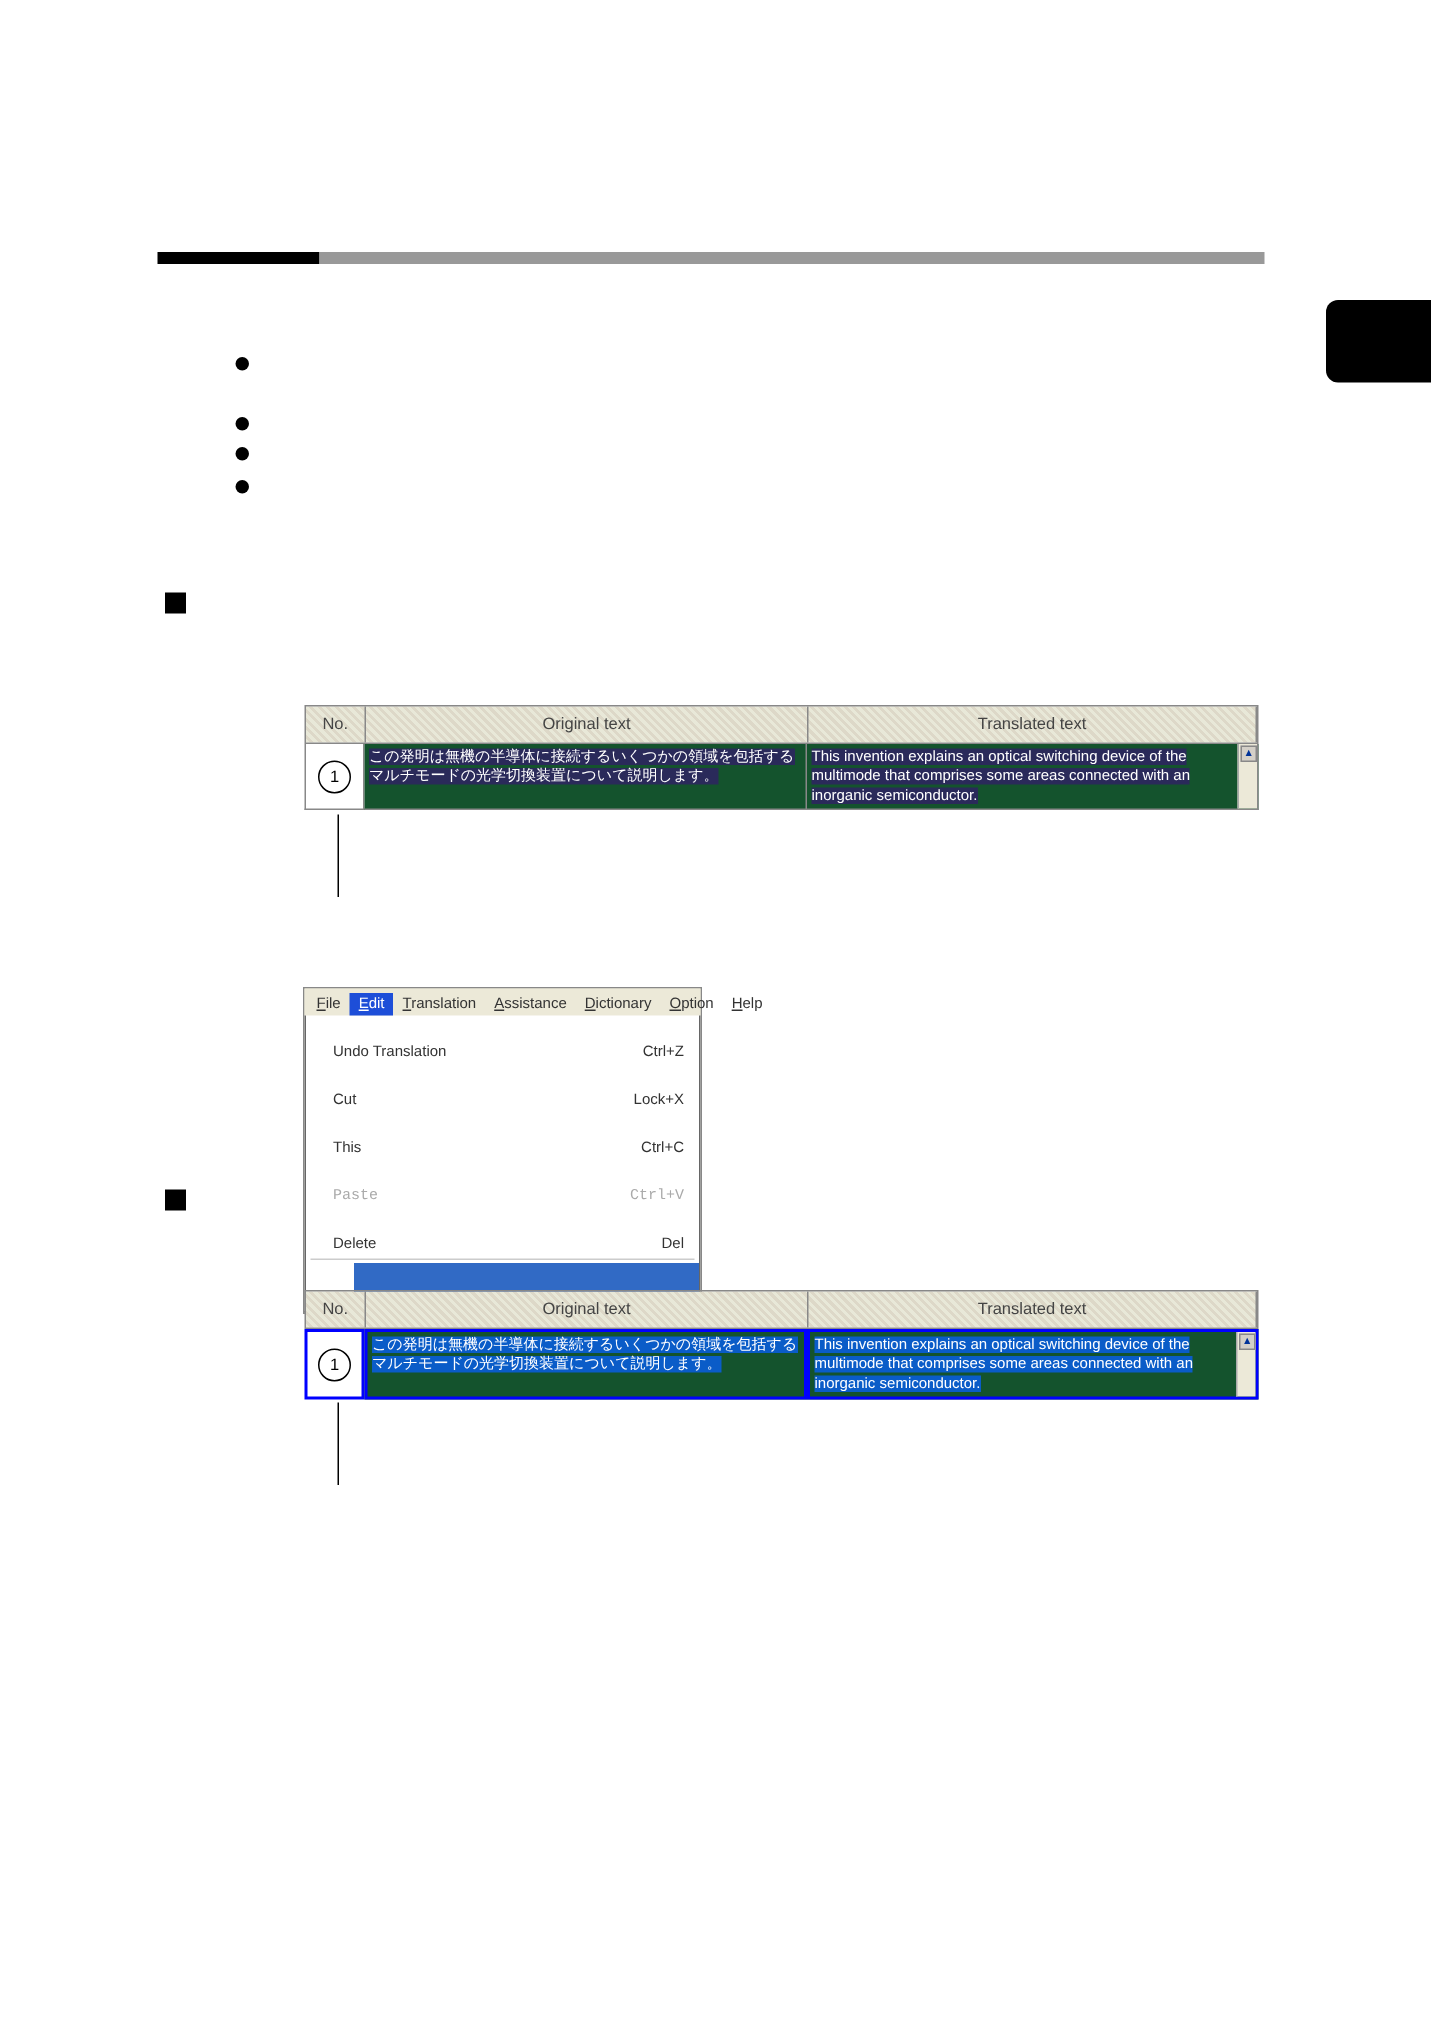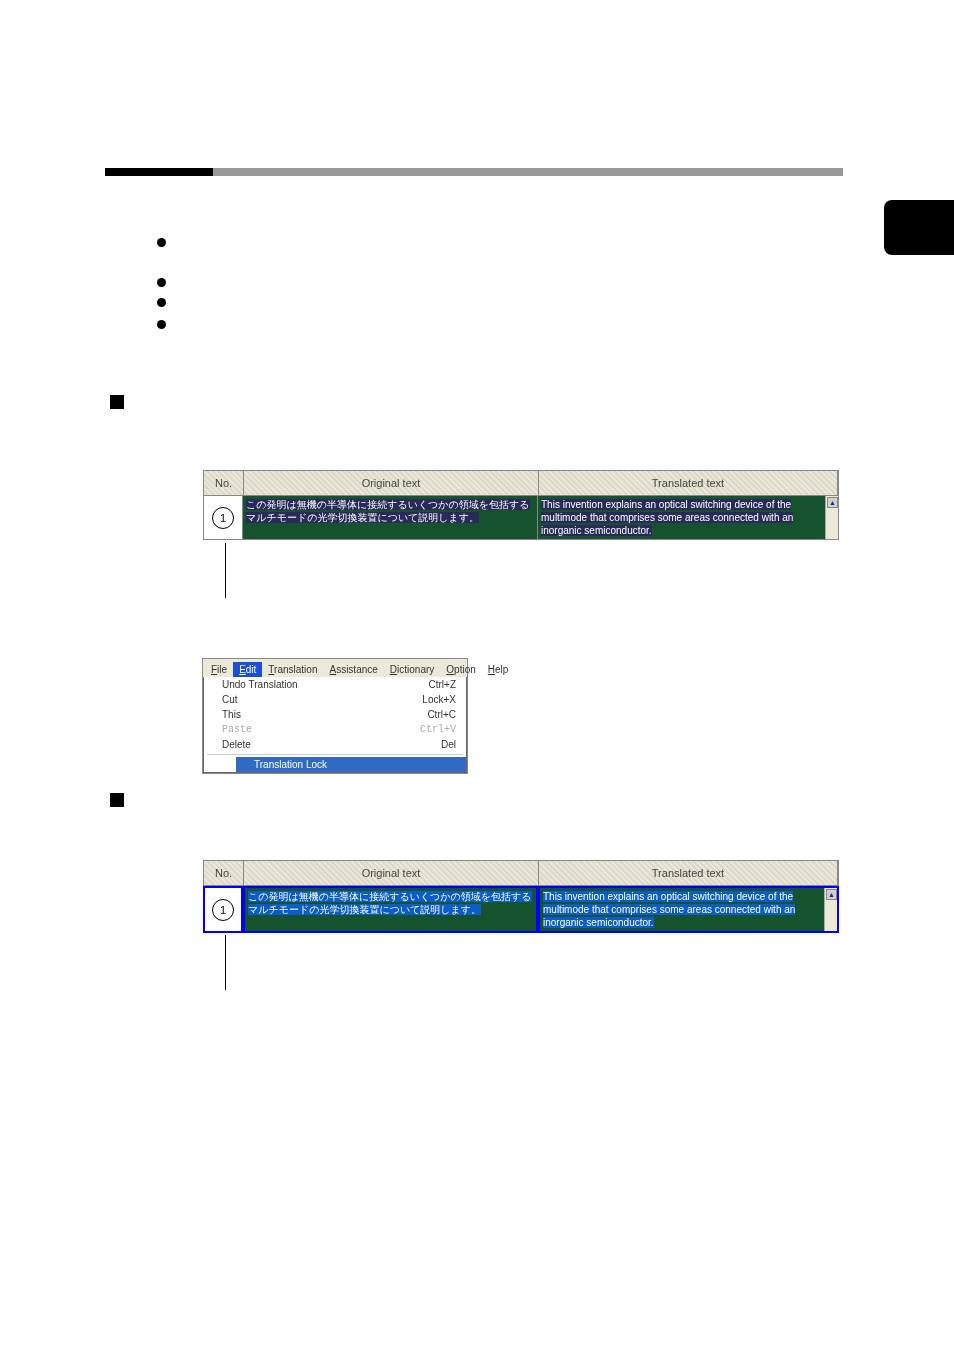--- a/index.html
+++ b/index.html
@@ -186,21 +186,21 @@
     }
     .menu-item u { text-decoration: underline; }
     .dropdown {
       background: #fff;
       border: 1px solid #666;
       border-top: none;
     }
     .dd-item {
       display: flex;
       justify-content: space-between;
-      padding: 2px 10px 2px 18px;
+      padding: 19px 10px 2px 18px;
       font-size: 10px;
       color: #333;
     }
     .dd-item.disabled { color: #aaa; font-family: Liberation Mono, monospace; }
     .dd-item.hover { background: #316ac5; color: #fff; margin-left: 32px; }
     .dd-sep { height: 1px; background: #ccc; margin: 2px 3px; }
 
     .blue-border {
       border: 2px solid #0000ff !important;
     }

